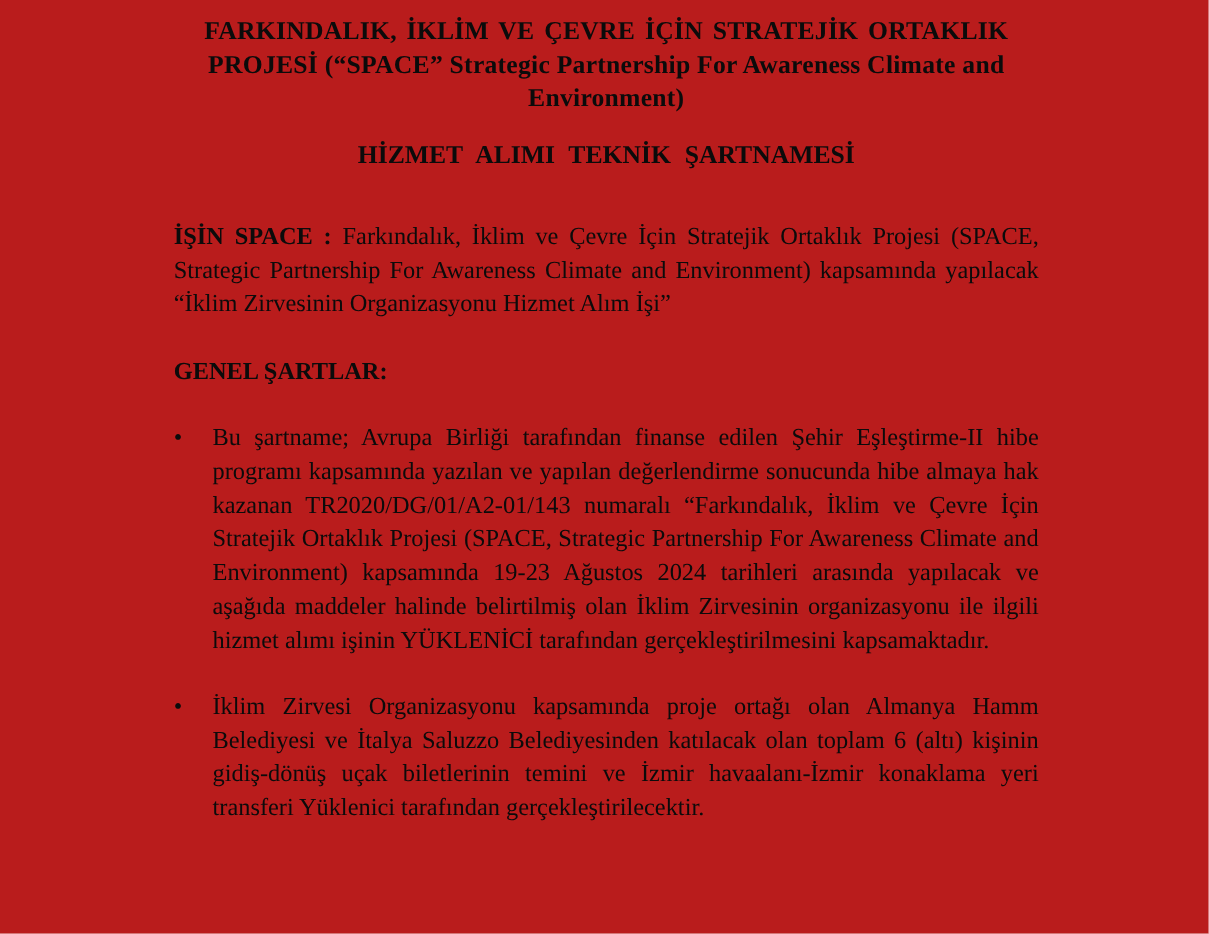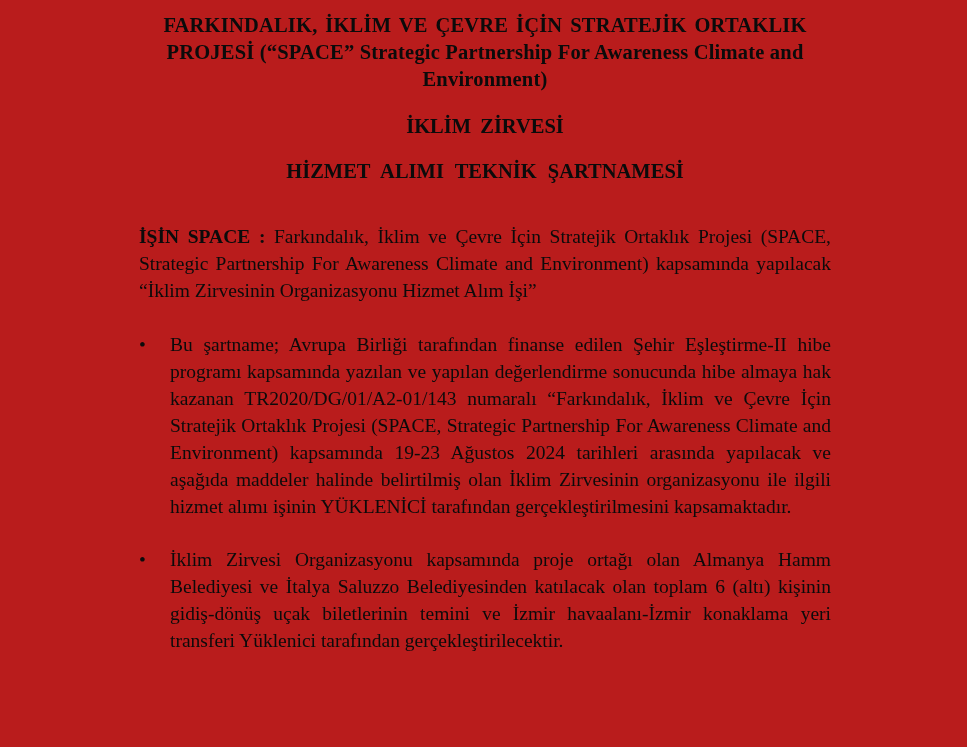--- a/index.html
+++ b/index.html
@@ -110,29 +110,29 @@
 <body>
 
 <div class="page">
   <div class="content">
 
     <h1 class="doc-title">
       <span class="title-line-1">FARKINDALIK,  İKLİM  VE ÇEVRE İÇİN STRATEJİK  ORTAKLIK</span>
       <span class="title-line-2">PROJESİ (“SPACE” Strategic Partnership For Awareness Climate and Environment)</span>
     </h1>
 
-    <h2 class="subtitle subtitle-1">İKLİM ZİRVESİ</h2>
 
     <h2 class="subtitle subtitle-2">HİZMET  ALIMI  TEKNİK  ŞARTNAMESİ</h2>
 
     <div class="body-block">
       <p class="para"><span class="strong-lead">İŞİN SPACE :</span><span> Farkındalık, İklim ve Çevre İçin Stratejik Ortaklık Projesi (SPACE, Strategic Partnership For Awareness Climate and Environment) kapsamında yapılacak “İklim Zirvesinin Organizasyonu Hizmet Alım İşi”</span></p>
     </div>
 
     <div class="gap-lg">
+      <p class="section-heading">GENEL ŞARTLAR:</p>
     </div>
 
     <div class="bullet-block">
       <p class="bullet-para"><span class="bullet-mark">•</span><span>Bu şartname; Avrupa Birliği tarafından finanse edilen Şehir Eşleştirme-II hibe programı kapsamında yazılan ve yapılan değerlendirme sonucunda hibe almaya hak kazanan TR2020/DG/01/A2-01/143 numaralı “Farkındalık, İklim ve Çevre İçin Stratejik Ortaklık Projesi (SPACE, Strategic Partnership For Awareness Climate and Environment) kapsamında 19-23 Ağustos 2024 tarihleri arasında yapılacak ve aşağıda maddeler halinde belirtilmiş olan İklim Zirvesinin organizasyonu ile ilgili hizmet alımı işinin YÜKLENİCİ tarafından gerçekleştirilmesini kapsamaktadır.</span></p>
     </div>
 
     <div class="bullet-block">
       <p class="bullet-para"><span class="bullet-mark">•</span><span>İklim Zirvesi Organizasyonu kapsamında proje ortağı olan Almanya Hamm Belediyesi ve İtalya Saluzzo Belediyesinden katılacak olan toplam 6 (altı) kişinin gidiş-dönüş uçak biletlerinin temini ve İzmir havaalanı-İzmir konaklama yeri transferi Yüklenici tarafından gerçekleştirilecektir.</span></p>
     </div>
 

